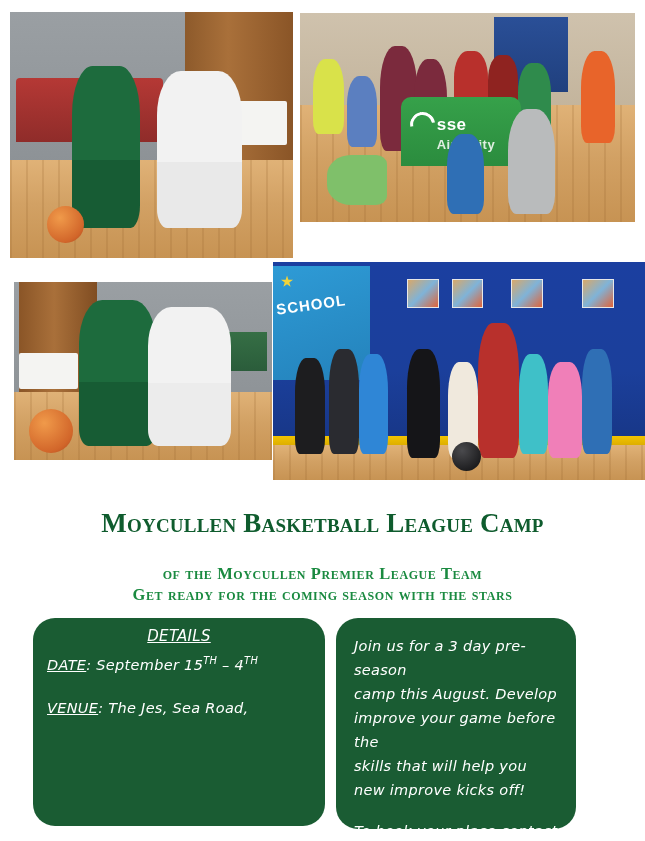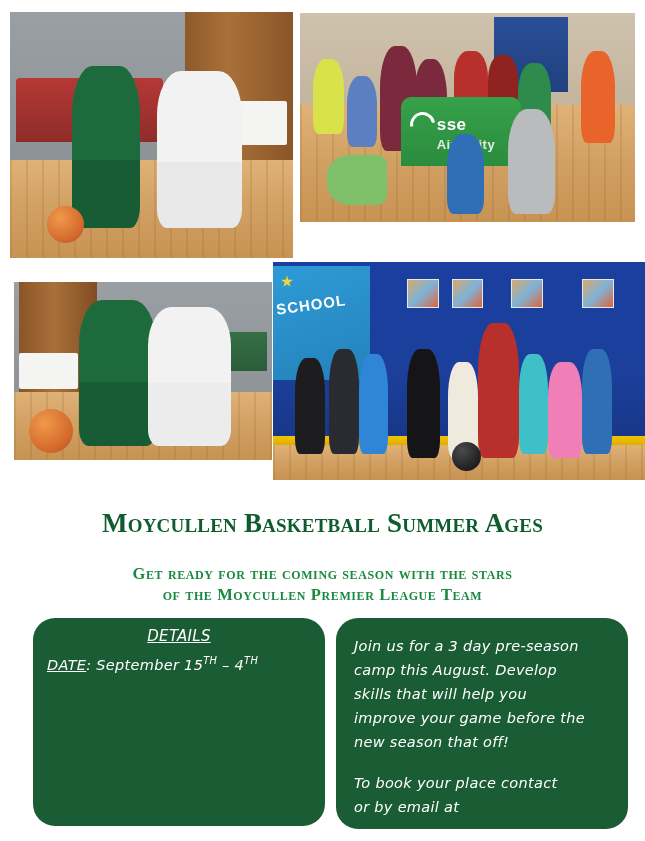--- a/index.html
+++ b/index.html
@@ -230,21 +230,21 @@
     font-size: 14.5px;
     line-height: 24px;
     letter-spacing: .3px;
     box-sizing: border-box;
   }
   #details-box {
     left: 33px; top: 618px; width: 292px; height: 208px;
     padding: 6px 14px 10px 14px;
   }
   #booking-box {
-    left: 336px; top: 618px; width: 292px; height: 211px;
+    left: 336px; top: 618px; width: 240px; height: 211px;
     padding: 16px 12px 10px 18px;
   }
   .box-heading {
     text-align: center;
     text-decoration: underline;
     font-style: italic;
     margin: 0 0 1px 0;
     font-size: 15px;
   }
   .info-line { margin: 0; white-space: pre-wrap; }
@@ -325,44 +325,45 @@
     <div class="person ph-el c4"></div>
     <div class="person ph-el c5"></div>
     <div class="person ph-el coach"></div>
     <div class="person ph-el c6"></div>
     <div class="person ph-el c7"></div>
     <div class="person ph-el c8"></div>
     <div class="ball4 ph-el"></div>
   </div>
 </div>
 
-<div id="flyer-title">Moycullen Basketball Summer Ages</div>
+<div id="flyer-title">Moycullen Basketball League Camp</div>
 
 <div id="flyer-subtitle">
+  <div>of the Moycullen Premier League Team</div>
   <div>Get ready for the coming season with the stars</div>
-  <div>of the Moycullen Premier League Team</div>
 </div>
 
 <div class="info-box" id="details-box">
   <div class="box-heading">DETAILS</div>
 
   <div class="info-line"><span class="lbl">DATE</span><span>: September 15</span><sup>TH</sup><span> – 4</span><sup>TH</sup></div>
 
   <div class="spacer"></div>
 
+  <div class="info-line"><span class="lbl">VENUE</span><span>: The Jes, Sea Road,</span></div>
 
   <div class="spacer"></div>
 
 </div>
 
 <div class="info-box" id="booking-box">
   <div class="info-line">Join us for a 3 day pre-season</div>
   <div class="info-line">camp this August. Develop</div>
+  <div class="info-line">improve your game before the</div>
   <div class="info-line">skills that will help you</div>
-  <div class="info-line">improve your game before the</div>
-  <div class="info-line">new season that off!</div>
+  <div class="info-line">new improve kicks off!</div>
 
   <div class="spacer-sm"></div>
 
   <div class="info-line">To book your place contact</div>
   <div class="info-line">or by email at</div>
 
 </div>
 
 </body></html>

